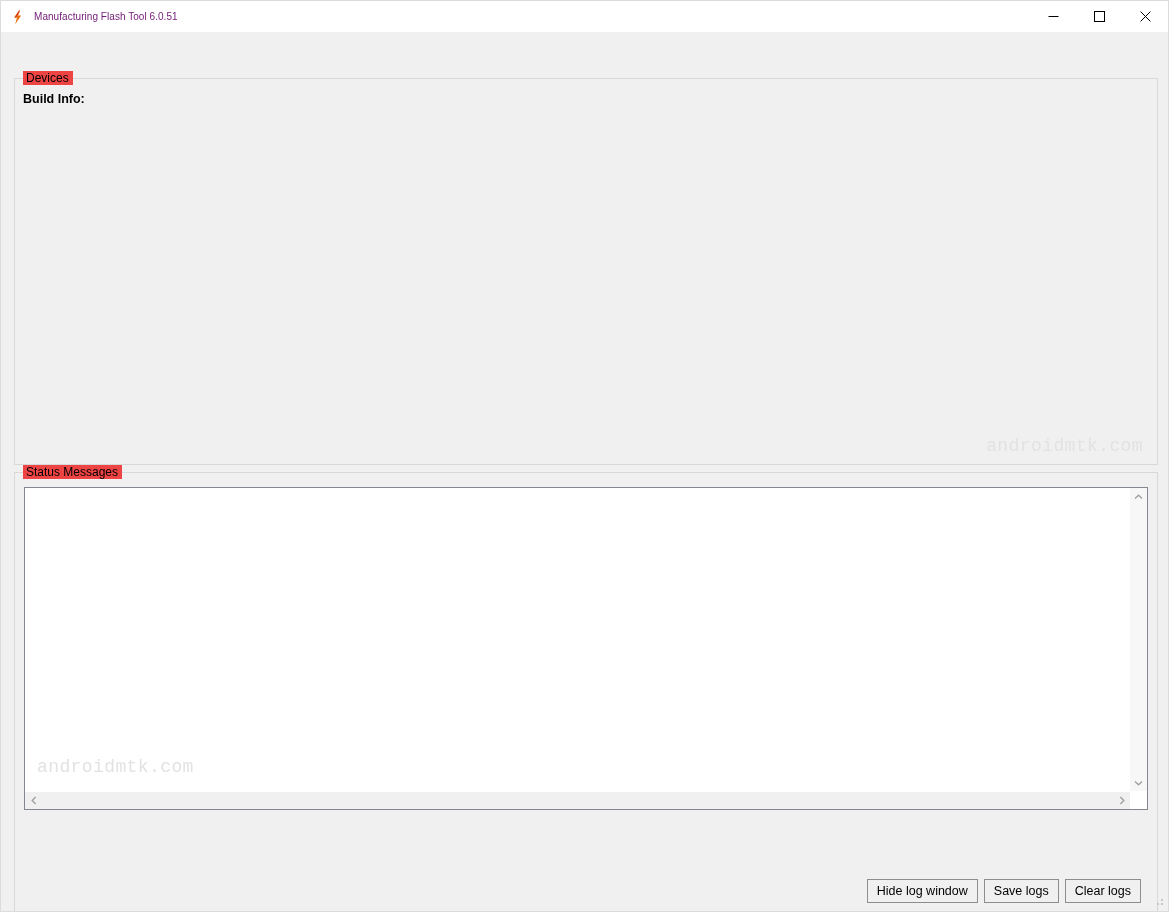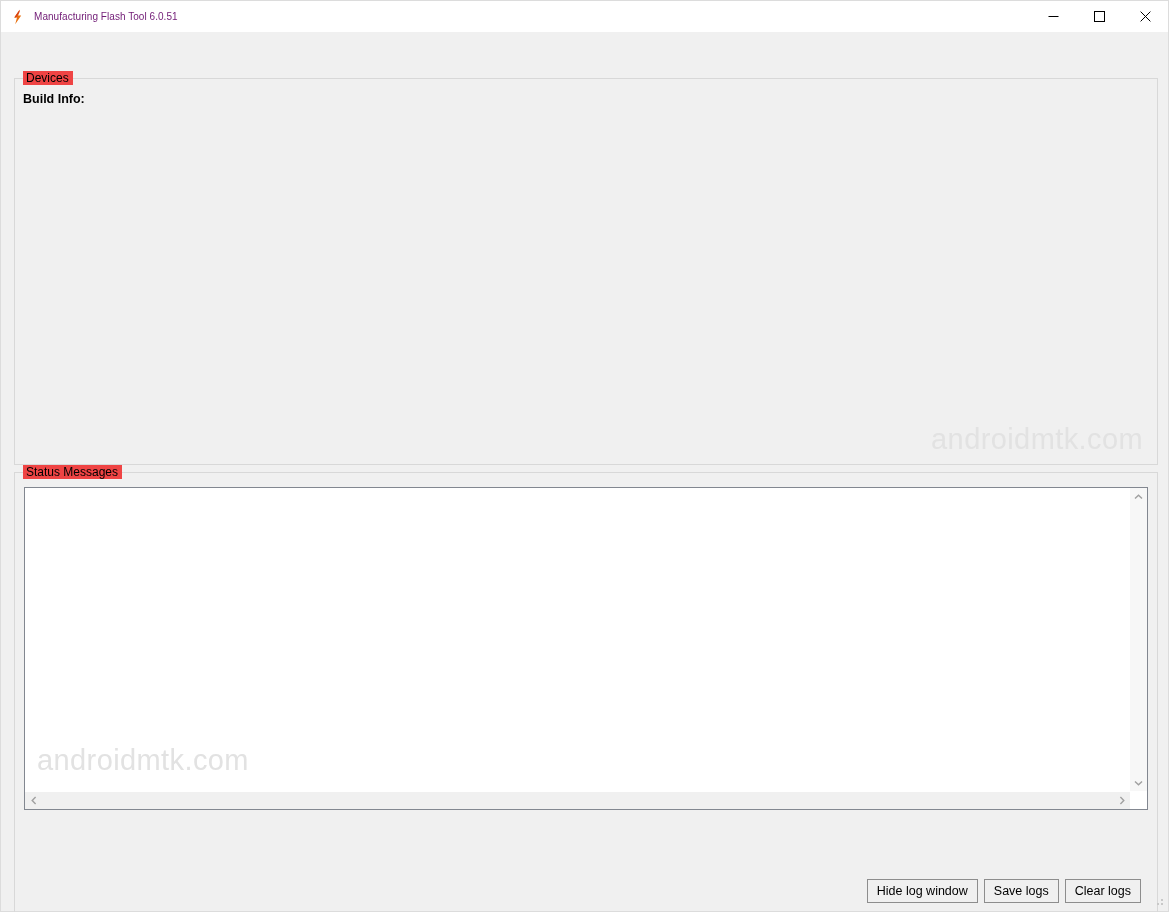--- a/index.html
+++ b/index.html
@@ -140,22 +140,22 @@
   #status-group {
     left: 13px;
     top: 440px;
     width: 1144px;
     height: 448px;
   }
 
   
   .watermark {
     position: absolute;
-    font-family: Liberation Sans, sans-serif;
-    font-size: 29px;
+    font-family: Liberation Mono, monospace;
+    font-size: 18px;
     font-weight: 300;
     color: #e2e2e2;
     letter-spacing: 0.4px;
     white-space: nowrap;
     user-select: none;
   }
   #watermark-devices {
     right: 14px;
     bottom: 8px;
   }

